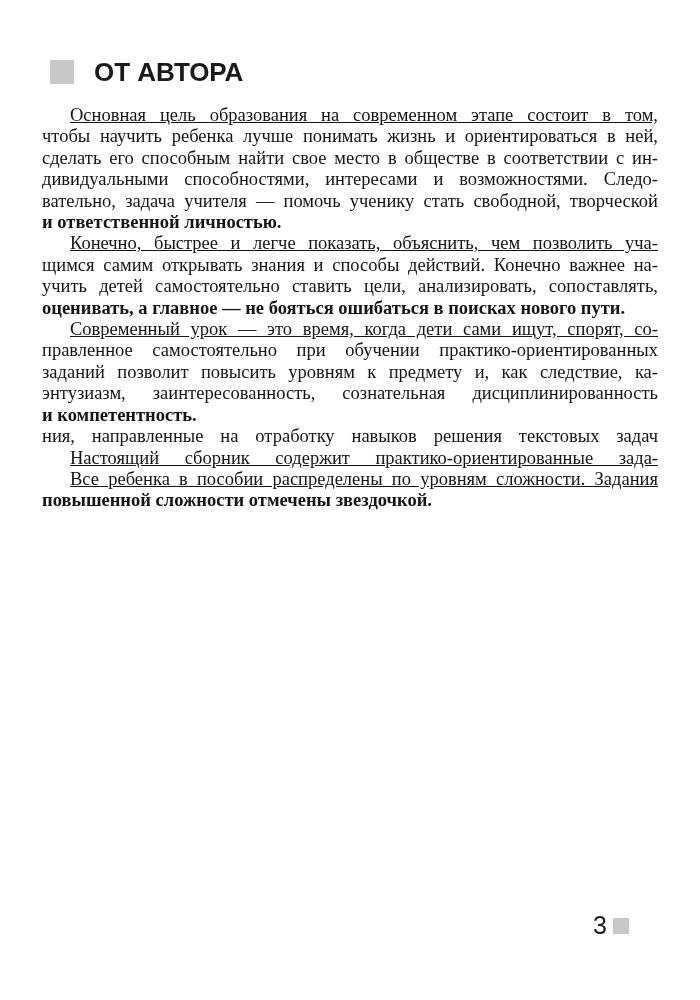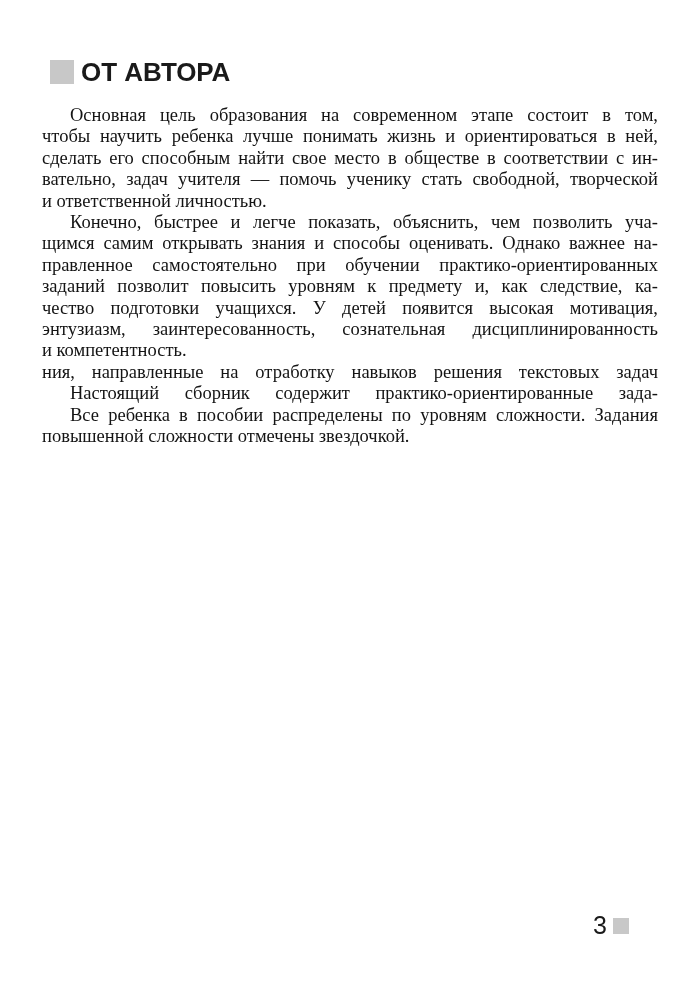--- a/index.html
+++ b/index.html
@@ -16,21 +16,21 @@
     color: #141414;
     overflow: hidden;
   }
   
   .title-row {
     position: absolute;
     left: 50px;
     top: 59px;
     display: flex;
     align-items: center;
-    gap: 7px;
+    gap: 20px;
   }
   .accent-square {
     width: 24px;
     height: 24px;
     background: #c8c8c8;
     flex: 0 0 auto;
   }
   .page-title {
     font-family: "Liberation Sans", sans-serif;
     font-weight: 700;
@@ -52,24 +52,26 @@
     color: #141414;
   }
   .body-text .line {
     text-align: justify;
     text-align-last: justify;
     white-space: nowrap;      
     overflow: hidden;
   }
   .body-text .line.para-first {
     text-indent: 28px;
+    text-decoration: underline;
   }
   .body-text .line.para-last {
     text-align-last: left;
     white-space: normal;
+    font-weight: bold;
   }
   
   .footer-row {
     position: absolute;
     top: 913px;
     right: 71px;
     display: flex;
     align-items: center;
     gap: 6px;
   }
@@ -93,27 +95,30 @@
 
   <div class="title-row">
     <div class="accent-square"></div>
     <div class="page-title">ОТ АВТОРА</div>
   </div>
 
   <div class="body-text">
       <div class="line para-first">Основная цель образования на современном этапе состоит в том,</div>
       <div class="line">чтобы научить ребенка лучше понимать жизнь и ориентироваться в ней,</div>
       <div class="line">сделать его способным найти свое место в обществе в соответствии с ин-</div>
-      <div class="line">вательно, задач учителя — помочь ученику стать свободной, творческой</div>
+      <div class="line">дивидуальными способностями, интересами и возможностями. Следо-</div>
+      <div class="line">вательно, задача учителя — помочь ученику стать свободной, творческой</div>
       <div class="line para-last">и ответственной личностью.</div>
       <div class="line para-first">Конечно, быстрее и легче показать, объяснить, чем позволить уча-</div>
-      <div class="line">щимся самим открывать знания и способы оценивать. Однако важнее на-</div>
+      <div class="line">щимся самим открывать знания и способы действий. Конечно важнее на-</div>
+      <div class="line">учить детей самостоятельно ставить цели, анализировать, сопоставлять,</div>
+      <div class="line para-last">оценивать, а главное — не бояться ошибаться в поисках нового пути.</div>
+      <div class="line para-first">Современный урок — это время, когда дети сами ищут, спорят, со-</div>
       <div class="line">правленное самостоятельно при обучении практико-ориентированных</div>
       <div class="line">заданий позволит повысить уровням к предмету и, как следствие, ка-</div>
-      <div class="line">чество подготовки учащихся. У детей появится высокая мотивация,</div>
       <div class="line">энтузиазм, заинтересованность, сознательная дисциплинированность</div>
       <div class="line para-last">и компетентность.</div>
       <div class="line">ния, направленные на отработку навыков решения текстовых задач</div>
       <div class="line para-first">Настоящий сборник содержит практико-ориентированные зада-</div>
       <div class="line para-first">Все ребенка в пособии распределены по уровням сложности. Задания</div>
       <div class="line para-last">повышенной сложности отмечены звездочкой.</div>
     </div>
 
   <div class="footer-row">
     <div class="page-number">3</div>

